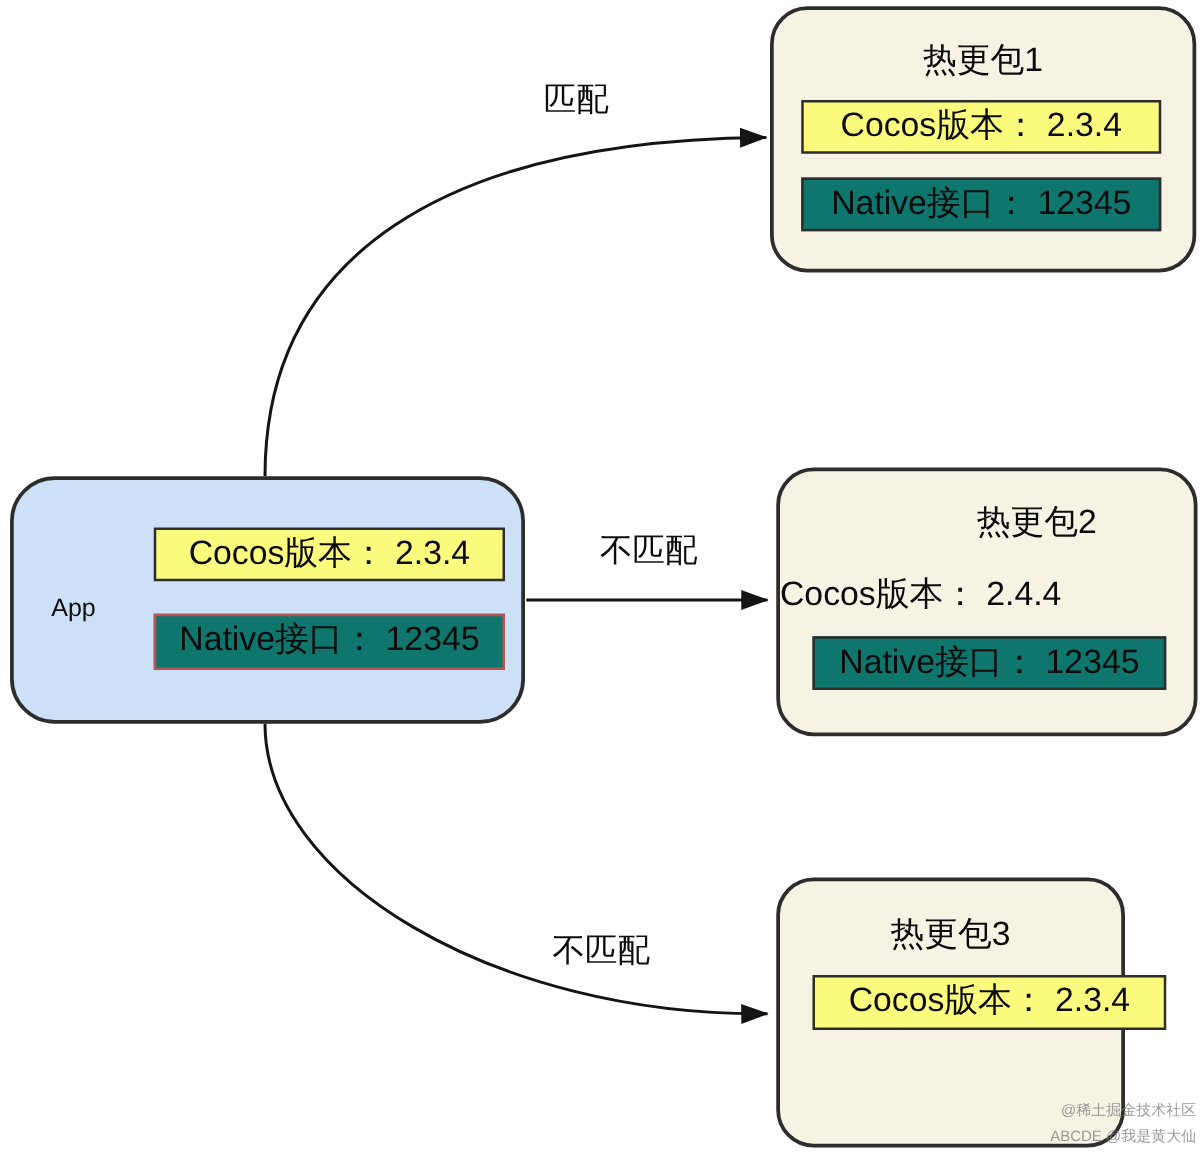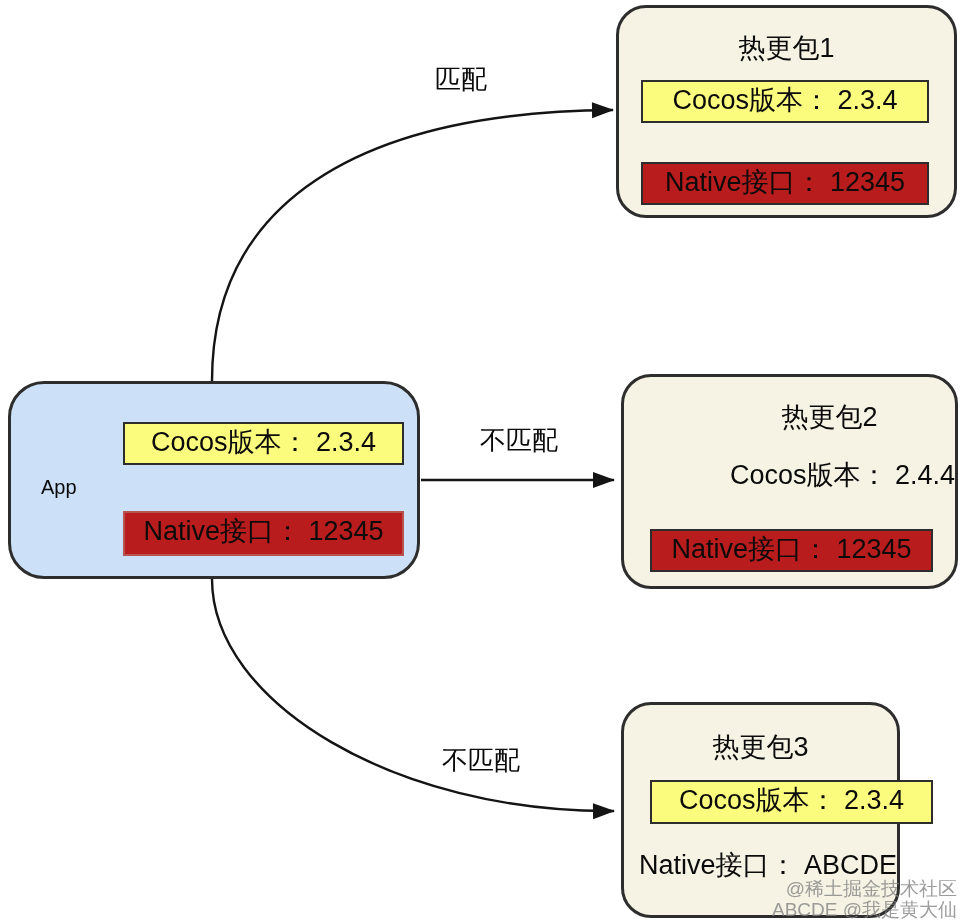--- a/index.html
+++ b/index.html
@@ -31,40 +31,40 @@
     position:absolute;left:0;width:100%;
     text-align:center;font-size:27px;line-height:32px;
   }
   .chip{
     position:absolute;box-sizing:border-box;
     border:2px solid #2d2d2d;
     display:flex;align-items:flex-start;justify-content:center;
     font-size:27px;white-space:nowrap;
   }
   .chip.yellow{background:#fbfb7d;}
-  .chip.pink{background:#b91c1c;margin-top:20px;}
+  .chip.pink{background:#0f766e;}
   .chip.red-border{border-color:#b85450;}
   .plain-row{
     position:absolute;left:0;width:100%;
-    text-align:right;font-size:27px;line-height:32px;white-space:nowrap;
+    text-align:left;font-size:27px;line-height:32px;white-space:nowrap;
   }
   #app-label{
     position:absolute;left:30px;top:86px;
     font-size:20px;line-height:34px;
   }
   .edge-label{
     position:absolute;transform:translateX(-50%);
     font-size:26px;line-height:34px;white-space:nowrap;
   }
   #edge-label-1{left:461px;top:62px;}
   #edge-label-2{left:519px;top:423px;}
   #edge-label-3{left:481px;top:743px;}
   #watermark{
     position:absolute;right:5px;bottom:2px;
-    text-align:right;font-size:19px;line-height:21px;
+    text-align:right;font-size:12px;line-height:21px;
     color:rgba(128,128,128,0.78);
   }
 </style>
 </head>
 <body>
 
 <div id="canvas">
 
   <svg id="arrows" viewBox="0 0 962 922" xmlns="http://www.w3.org/2000/svg">
     <defs>
@@ -107,21 +107,20 @@
     <div class="chip pink" style="left:26px;top:132px;width:283px;height:43px;">
       <span>Native接口： 12345</span>
     </div>
   </div>
 
   <div class="node pkg" id="pkg3">
     <div class="pkg-title" style="top:26px;">热更包3</div>
     <div class="chip yellow" style="left:26px;top:75px;width:283px;height:44px;">
       <span>Cocos版本： 2.3.4</span>
     </div>
-    <div class="plain-row" style="top:144px;">Native接口： ABCDE</div>
   </div>
 
   <div id="watermark">
     <div>@稀土掘金技术社区</div>
     <div>ABCDE @我是黄大仙</div>
   </div>
 
 </div>
 
 </body></html>

